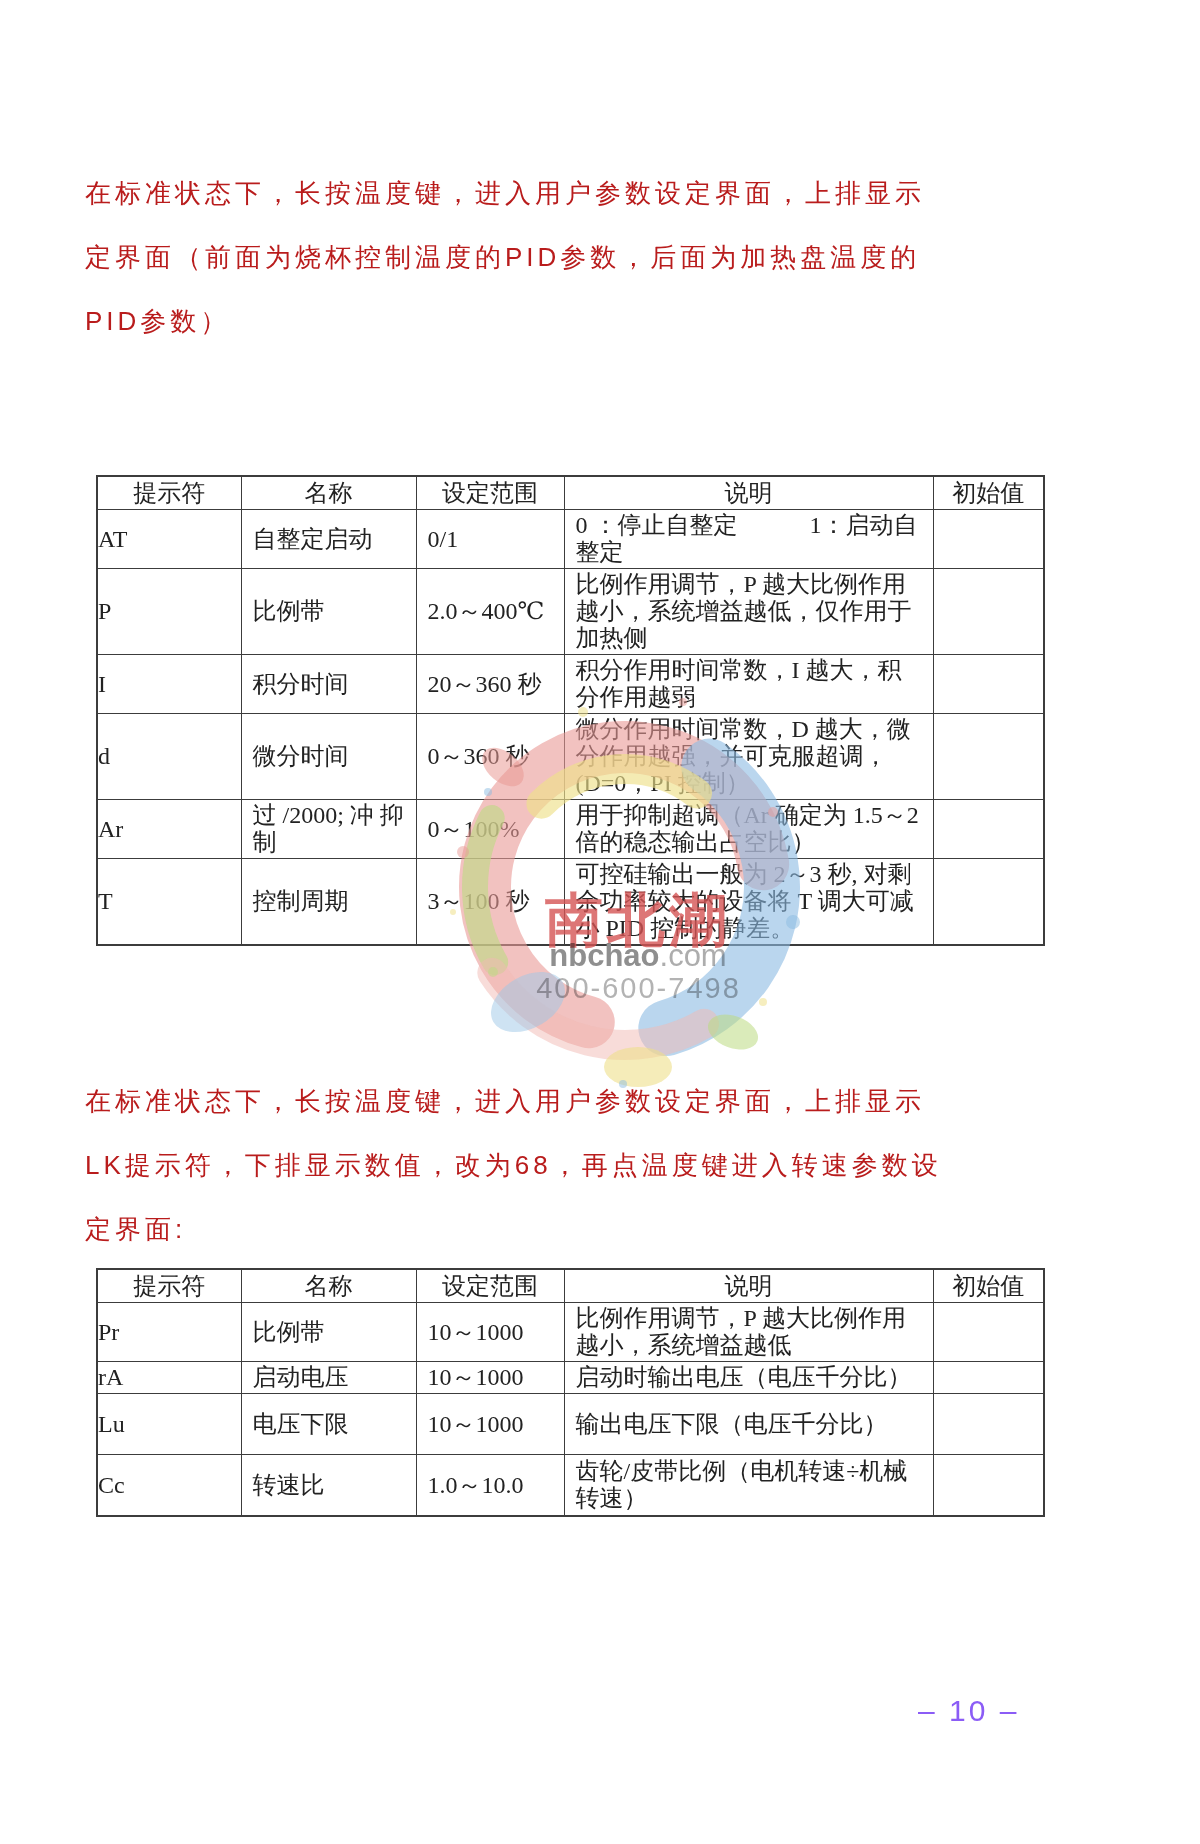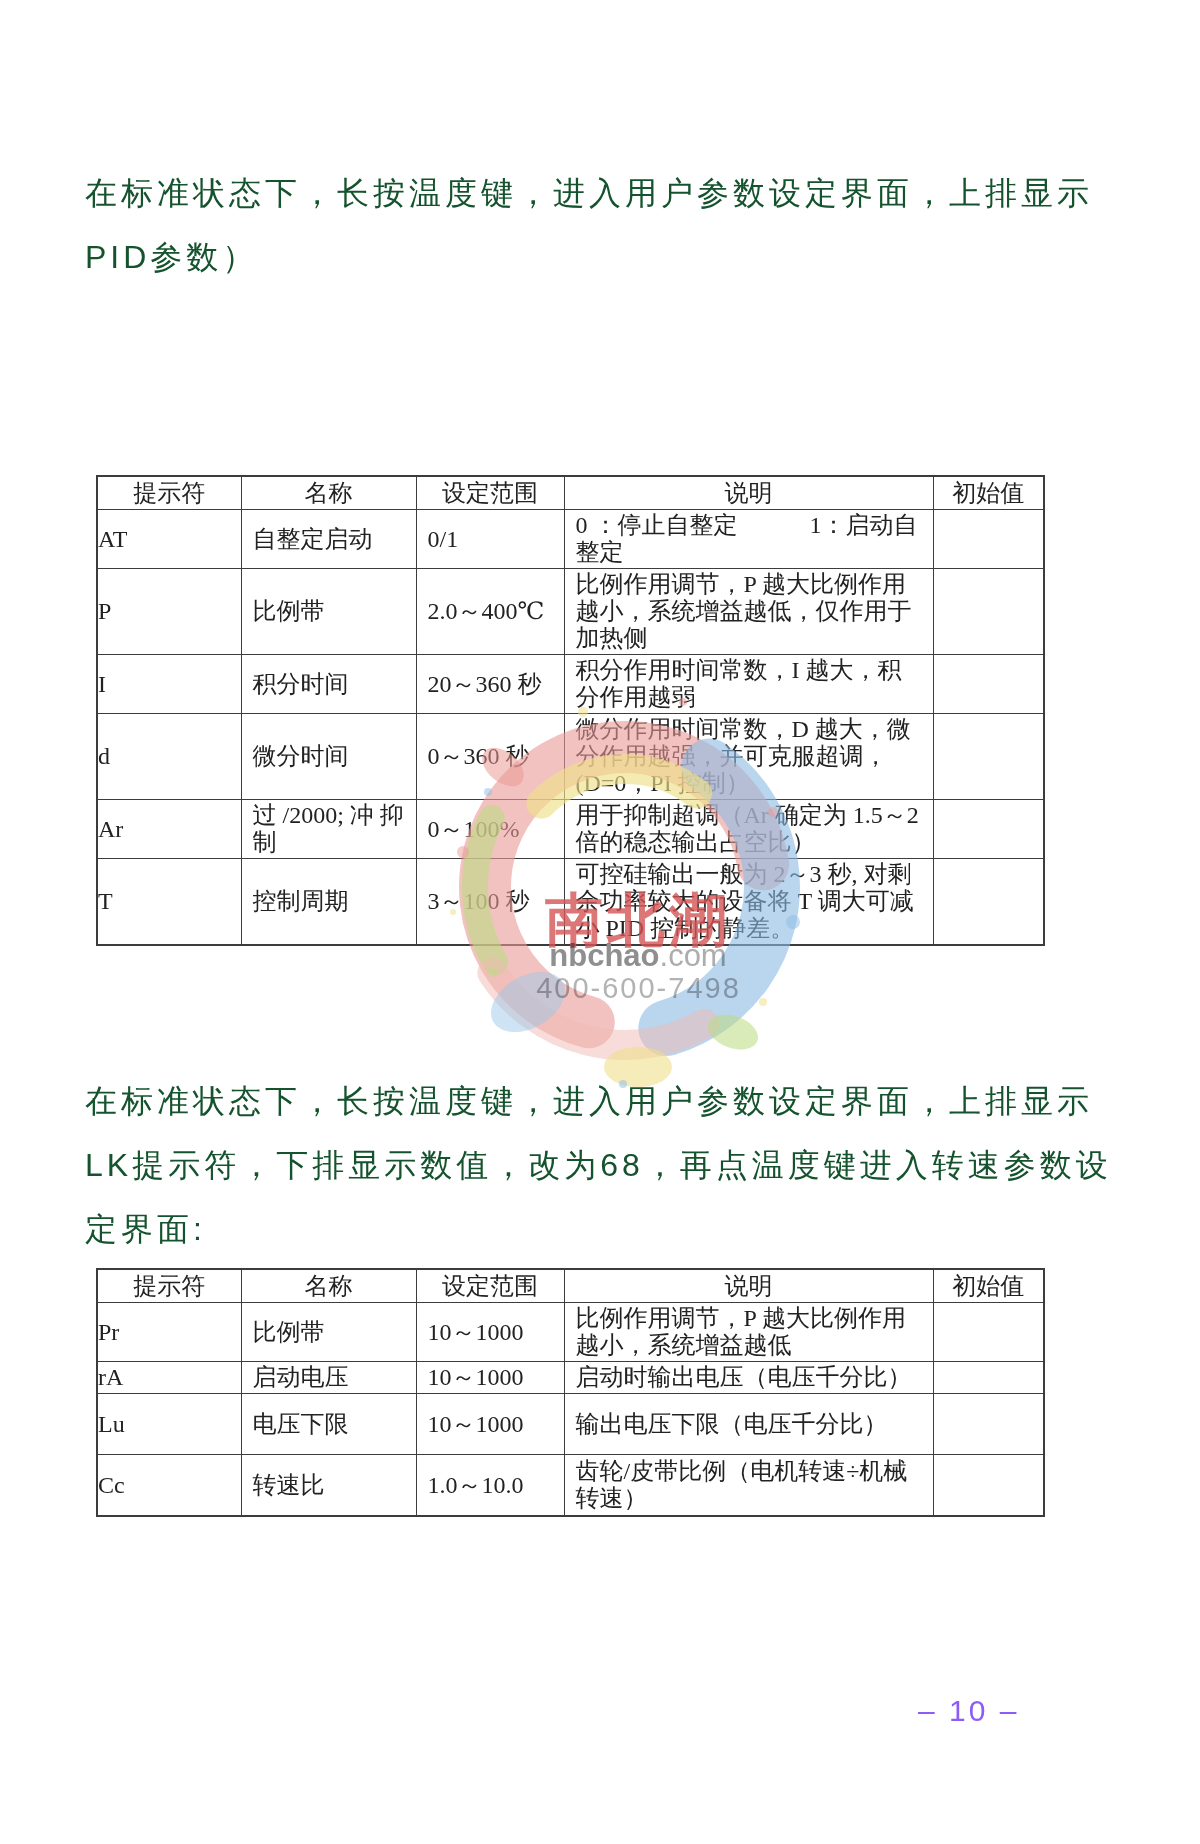--- a/index.html
+++ b/index.html
@@ -9,21 +9,21 @@
     position:relative;
     overflow:hidden;
     font-family:"Liberation Sans",sans-serif;
   }
   .page{position:absolute;inset:0;}
 
   
   .para{
     position:absolute;left:85px;
     font-family:"Liberation Sans",sans-serif;
-    font-size:32px;font-weight:500;color:#14532d;
+    font-size:26px;font-weight:500;color:#b91c1c;
     letter-spacing:4px;
   }
   #p1{top:161px;}
   #p2{top:1069px;}
   .pline{height:64px;line-height:64px;white-space:nowrap;}
 
   
   table.ptable{
     position:absolute;left:96px;
     border-collapse:collapse;table-layout:fixed;
@@ -81,20 +81,21 @@
     color:#b3b3b3;letter-spacing:2px;white-space:nowrap;
   }
 </style>
 </head>
 <body>
 
 <div class="page">
 
   <div class="para" id="p1">
       <div class="pline">在标准状态下，长按温度键，进入用户参数设定界面，上排显示</div>
+      <div class="pline">定界面（前面为烧杯控制温度的PID参数，后面为加热盘温度的</div>
       <div class="pline">PID参数）</div>
     </div>
 
   <table class="ptable" id="table1">
       <colgroup>
         <col style="width: 144px;">
         <col style="width: 175px;">
         <col style="width: 148px;">
         <col style="width: 369px;">
         <col style="width: 111px;">

